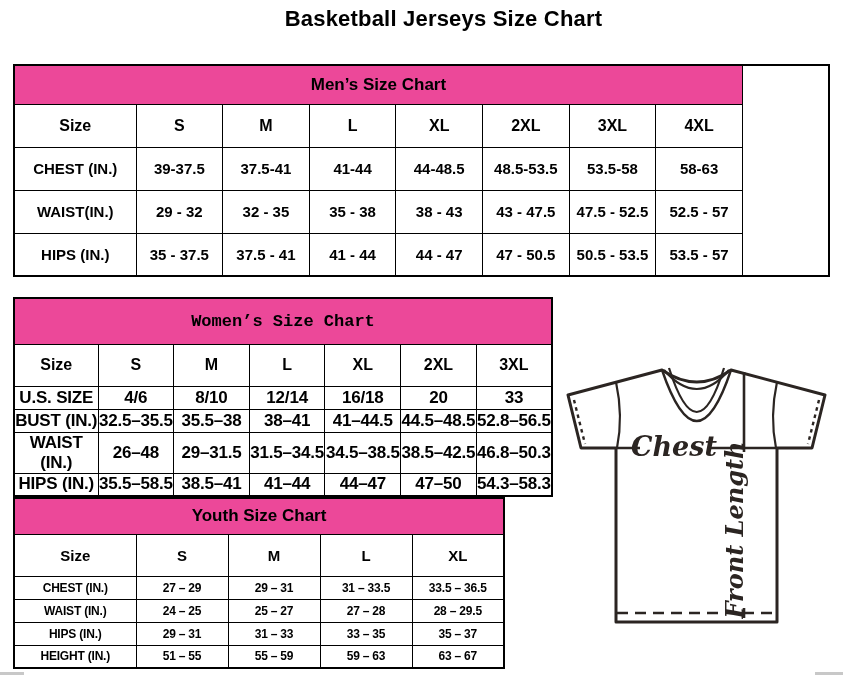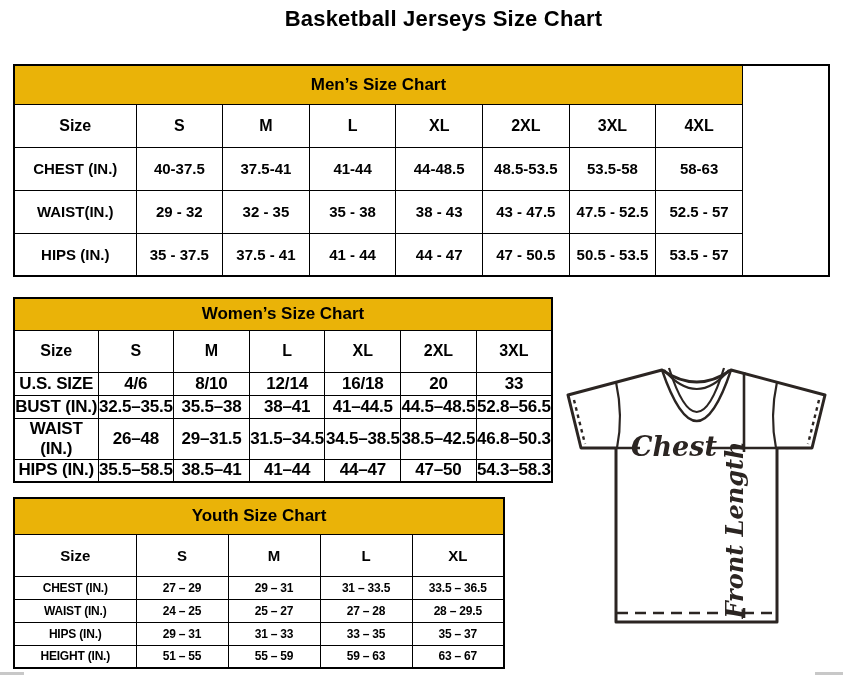--- a/index.html
+++ b/index.html
@@ -6,31 +6,31 @@
   body { font-family:"Liberation Sans", sans-serif; background:#fff; }
   .page { position:relative; width:843px; height:679px; background:#fff; overflow:hidden; }
 
   .page-title { position:absolute; left:0; top:6px; width:807px; text-align:center;
     font-size:22px; font-weight:bold; color:#000; letter-spacing:0.2px;padding-left:40px; }
 
   table.tbl { position:absolute; border-collapse:collapse; table-layout:fixed;
     background:#fff; border:2px solid #000; }
   table.tbl th, table.tbl td { border:1.5px solid #000; text-align:center;
     vertical-align:middle; font-weight:bold; color:#000; padding:0; overflow:hidden; }
-  .ttl-cell { background:#eab308; font-size:17px; }
+  .ttl-cell { background:#ec4899; font-size:17px; }
 
   
   .men { left:13px; top:64px; width:817px; }
   .men .ttl-row   { height:39px; }
   .men .size-row  { height:43px; font-size:16px; }
   .men .data-row  { height:43px; font-size:15px; }
 
   
   .wom { left:13px; top:297px; width:540px; }
-  .wom .ttl-row   { height:32px; }
+  .wom .ttl-row   { height:46px;font-family:Liberation Mono, monospace; }
   .wom .size-row  { height:42px; font-size:16px; }
   .wom .data-row  { height:23px; font-size:17px; letter-spacing:-0.2px; }
 
   
   .you { left:13px; top:497px; width:492px; }
   .you .ttl-row   { height:36px; font-size:16px; }
   .you .size-row  { height:42px; font-size:15px; }
   .you .data-row  { height:23px; font-size:12px; letter-spacing:-0.2px; }
 
   .jersey-svg { position:absolute; left:558px; top:360px; }
@@ -67,21 +67,21 @@
       <th>S</th>
       <th>M</th>
       <th>L</th>
       <th>XL</th>
       <th>2XL</th>
       <th>3XL</th>
       <th>4XL</th>
     </tr>
     <tr class="data-row">
       <td>CHEST (IN.)</td>
-      <td>40-37.5</td>
+      <td>39-37.5</td>
       <td>37.5-41</td>
       <td>41-44</td>
       <td>44-48.5</td>
       <td>48.5-53.5</td>
       <td>53.5-58</td>
       <td>58-63</td>
     </tr>
     <tr class="data-row">
       <td>WAIST(IN.)</td>
       <td>29 - 32</td>

